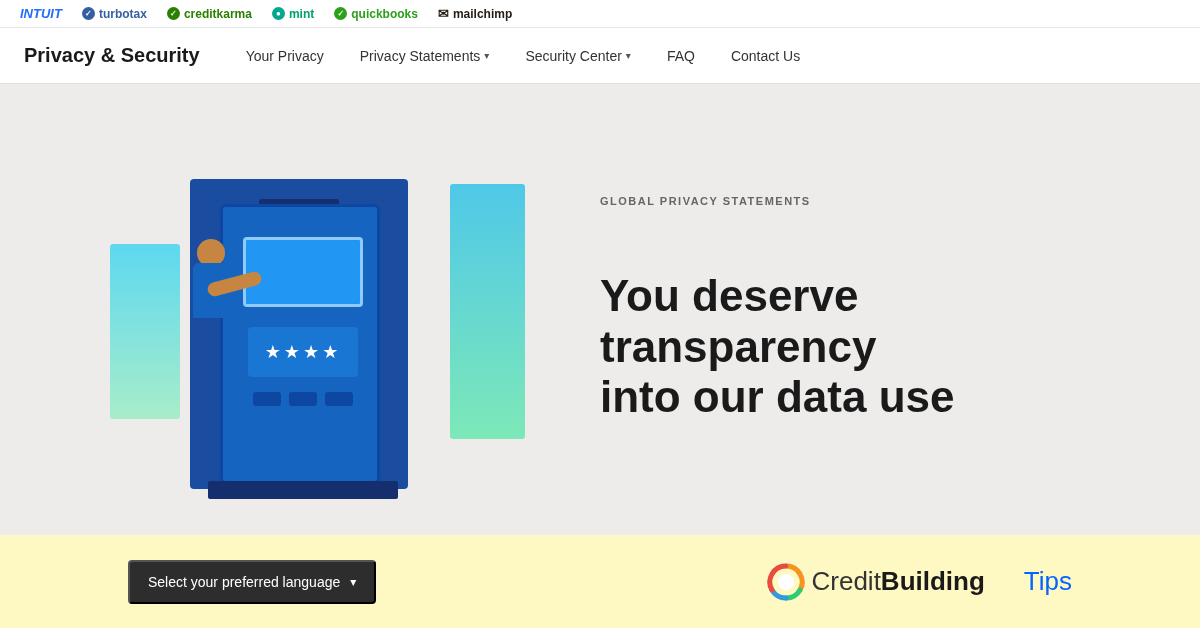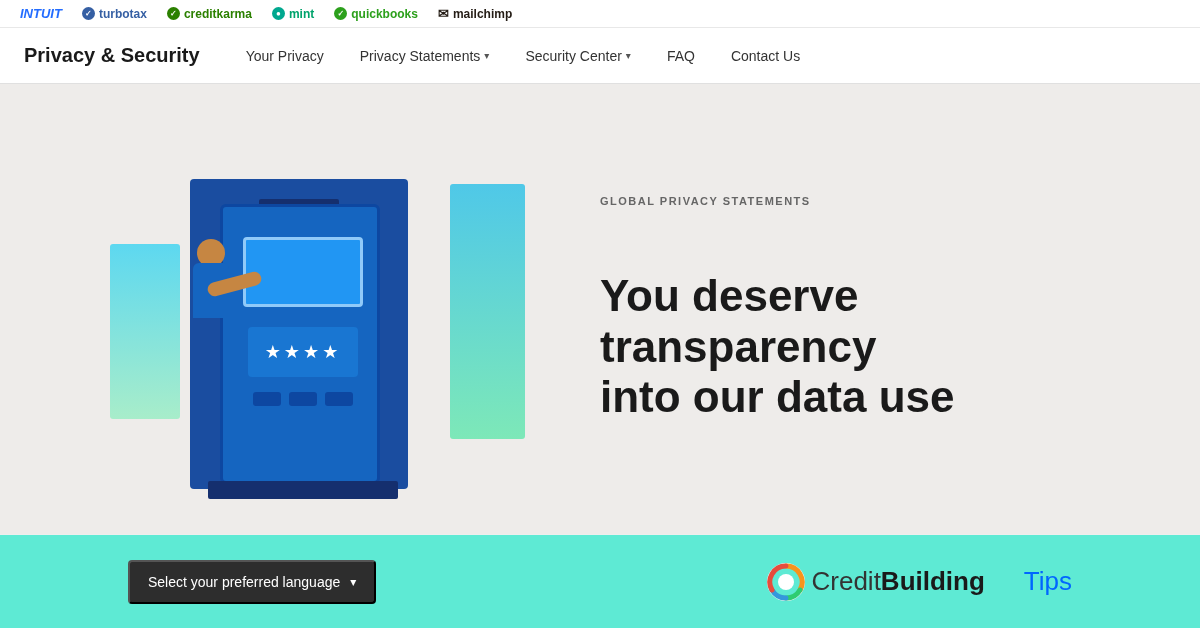--- a/index.html
+++ b/index.html
@@ -263,21 +263,21 @@
       font-weight: 800;
       color: #1a1a1a;
       line-height: 1.15;
       max-width: 480px;
       margin-top: 48px;
     }
 
     
     .bottom-bar {
       height: 94px;
-      background: #5eead4;
+      background: #fef9c3;
       display: flex;
       align-items: center;
       justify-content: space-between;
       padding: 0 128px 0 128px;
       border-top: 1px solid #eee;
     }
     .language-select {
       display: flex;
       align-items: center;
       gap: 10px;

